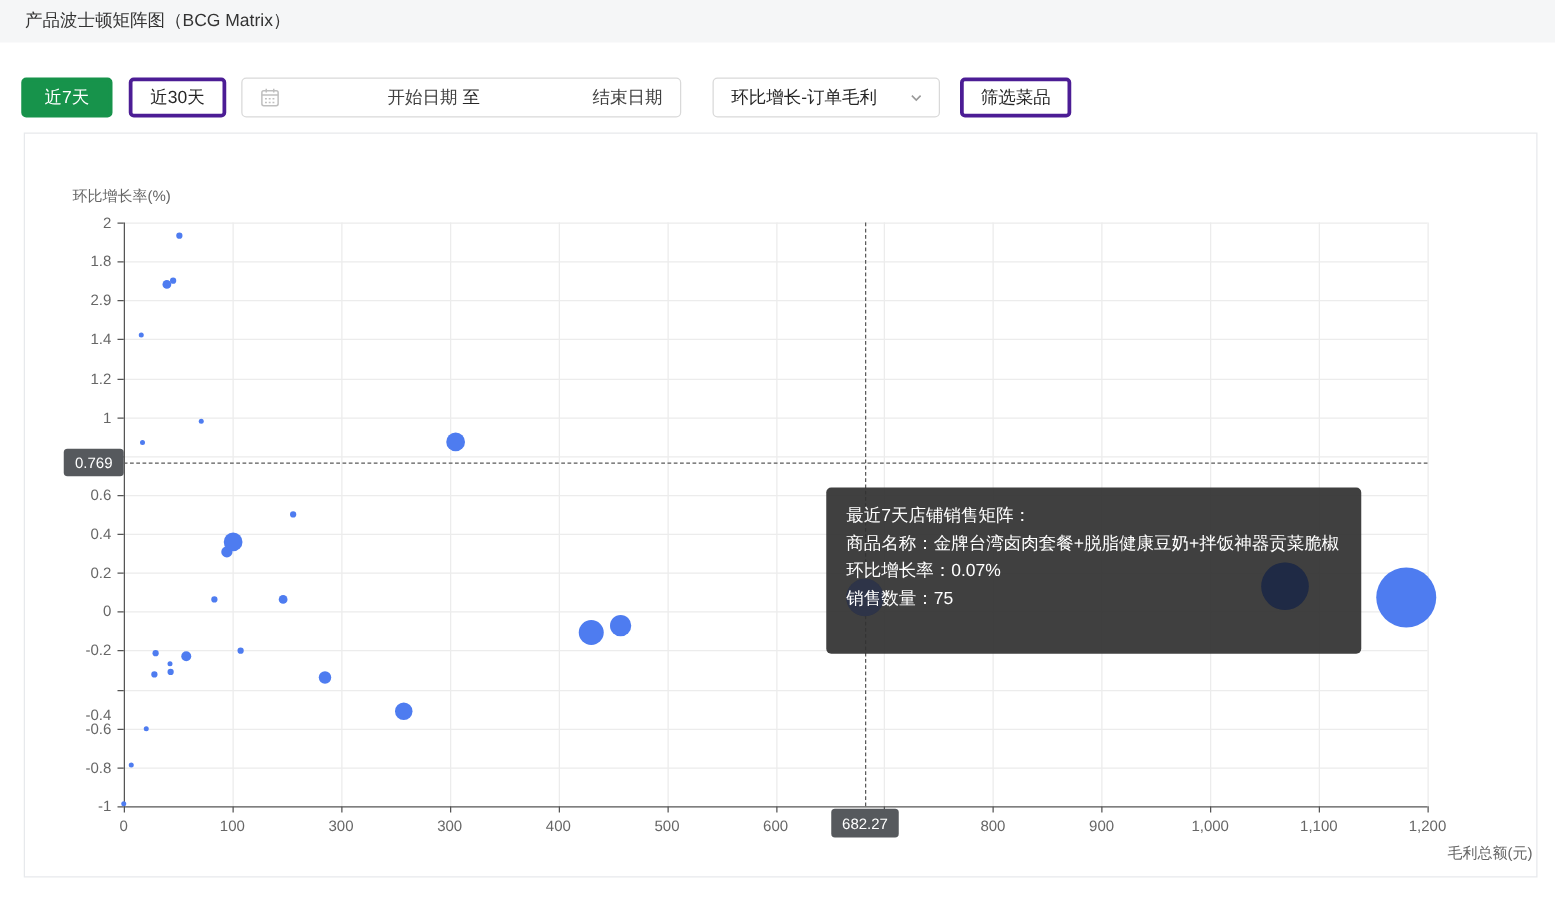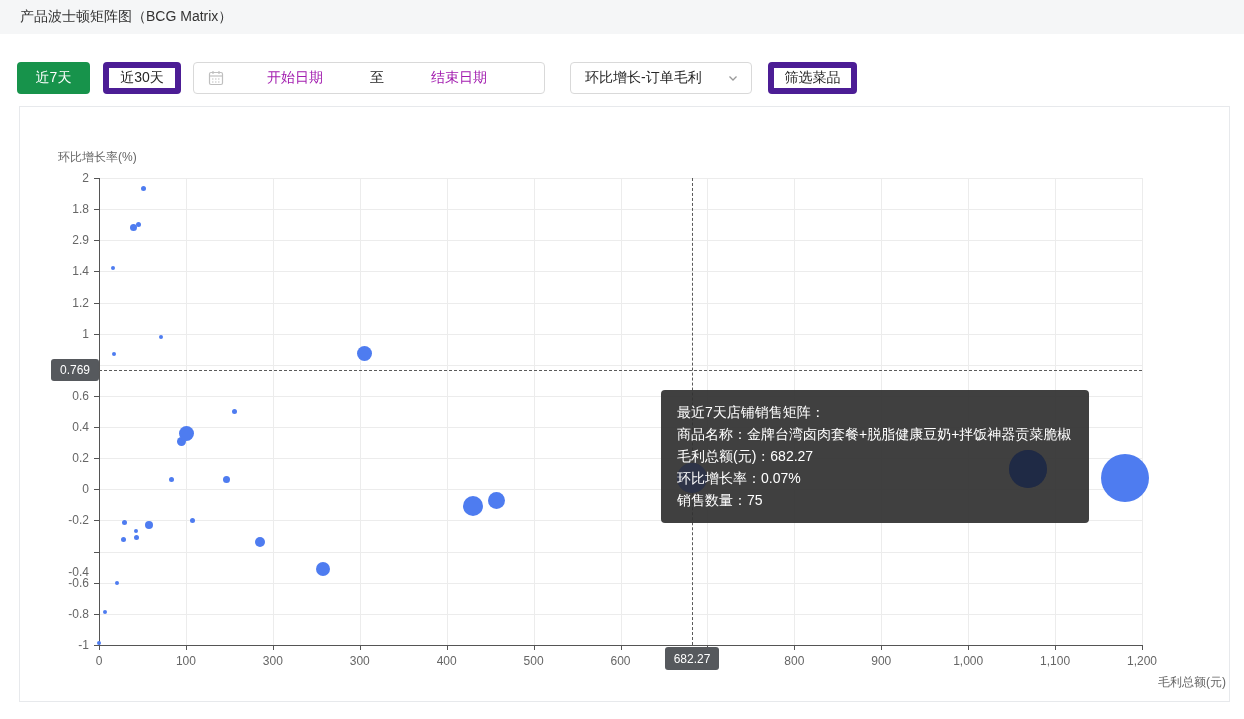--- a/index.html
+++ b/index.html
@@ -2,30 +2,30 @@
 <html><head>
 <meta charset="utf-8">
 <style>
   * { margin:0; padding:0; box-sizing:border-box; }
   html,body { width:1244px; height:719px; background:#fff; overflow:hidden;
     font-family:"Liberation Sans","DejaVu Sans",sans-serif; }
   .page-header { position:absolute; left:0; top:0; width:1244px; height:34px;
     background:#f5f6f7; display:flex; align-items:center; padding-left:20px;
     font-size:14px; color:#333; font-weight:500; }
   .toolbar { position:absolute; left:0; top:62px; width:1244px; height:32px; }
-  .btn { position:absolute; height:32px; border:6px solid #4c1d95; background:#fff;
+  .btn { position:absolute; height:32px; border:3px solid #4c1d95; background:#fff;
     border-radius:4px; font-size:14px; color:#262626; cursor:pointer; text-align:center;
     font-family:inherit; }
   .btn-green { background:#17934b; border-color:#17934b; color:#fff; }
   #btn-7d  { left:17px;  width:73px; }
   #btn-30d { left:103px; width:78px; }
   .datebox { position:absolute; left:193px; width:352px; height:32px;
     border:1px solid #d9d9d9; border-radius:4px; display:flex; align-items:center;
     padding:0 14px; font-size:14px; cursor:pointer; background:#fff; }
-  .datebox .ph { flex:1; text-align:center; color:#a21caf; }
+  .datebox .ph { flex:1; text-align:right; color:#404040; }
   .datebox .sep { color:#262626; padding:0 4px; }
   .selectbox { position:absolute; left:570px; width:182px; height:32px;
     border:1px solid #d9d9d9; border-radius:4px; display:flex; align-items:center;
     padding:0 12px 0 14px; font-size:14px; color:#262626; cursor:pointer; background:#fff; }
   .selectbox .val { flex:1; }
   #btn-filter { left:768px; width:89px; }
   .card { position:absolute; left:19px; top:106px; width:1211px; height:596px;
     border:1px solid #e7e9ec; background:#fff; }
   .legend { position:absolute; left:0; top:14px; width:100%; display:flex;
     justify-content:center; align-items:center; gap:8px; cursor:pointer; }
@@ -212,20 +212,19 @@
         <div class="cross-h" style="left: 79px; top: 262.626px; width: 1043px;"></div>
         <div class="cross-v" style="left: 672.006px; top: 71px; height: 467px;"></div>
         <div class="axis-badge" style="left: 31px; top: 251.626px; width: 48px; height: 22px; background: rgb(86, 89, 93);">0.769</div>
         <div class="axis-badge" style="left: 645.006px; top: 540px; width: 54px; height: 23px; background: rgb(86, 89, 93);">682.27</div>
         <div class="tooltip" style="left: 641px; top: 283px; width: 428px; height: 133px;">
           <div class="ghost" style="left: 16.0063px; top: 73.4367px; width: 30px; height: 30px; background: rgb(46, 52, 72);"></div>
           <div class="ghost" style="left: 348.139px; top: 60.0967px; width: 38px; height: 38px; background: rgb(31, 42, 69);"></div>
           <div class="tooltip-text">
             <div>最近7天店铺销售矩阵：</div>
             <div>商品名称：金牌台湾卤肉套餐+脱脂健康豆奶+拌饭神器贡菜脆椒</div>
-            <div>毛利总额(元)：682.27</div>
             <div>环比增长率：0.07%</div>
             <div>销售数量：75</div>
           </div>
         </div>
       </div>
   </div>
 </div>
 
 </body></html>

